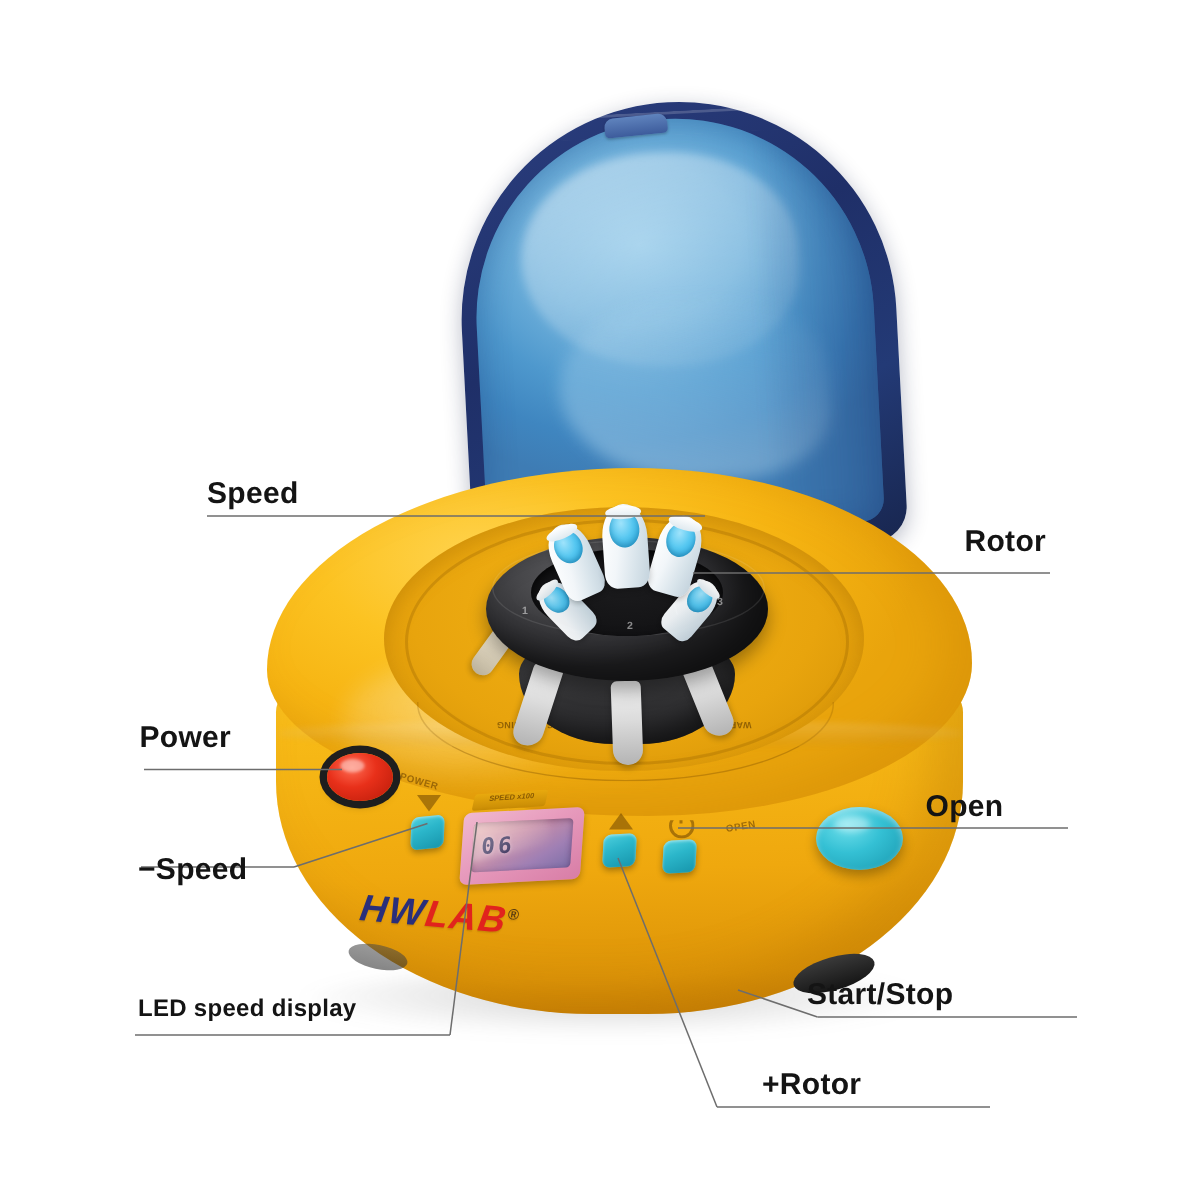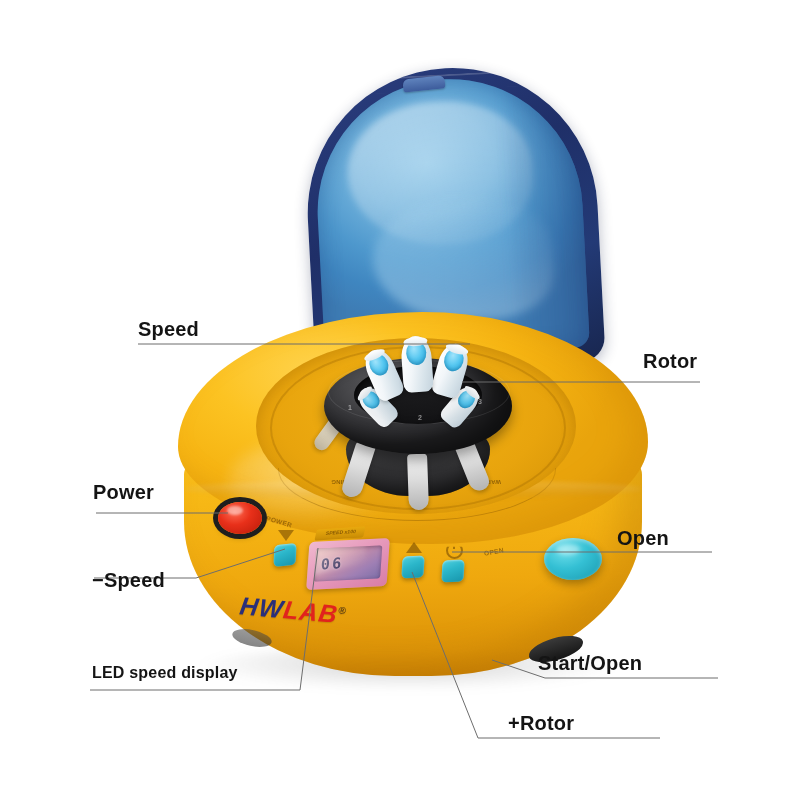--- a/index.html
+++ b/index.html
@@ -454,20 +454,20 @@
 
   <div class="callout">
     <div class="txt" style="left:617px;top:527px;font-size:20px;">Open</div>
   </div>
 
   <div class="callout">
     <div class="txt" style="left:92px;top:664px;font-size:16px;">LED speed display</div>
   </div>
 
   <div class="callout">
-    <div class="txt" style="left:538px;top:652px;font-size:20px;">Start/Open</div>
+    <div class="txt" style="left:538px;top:652px;font-size:20px;">Start/Stop</div>
   </div>
 
   <div class="callout">
     <div class="txt" style="left:508px;top:712px;font-size:20px;">+Rotor</div>
   </div>
 
 </div>
 
 </body></html>

